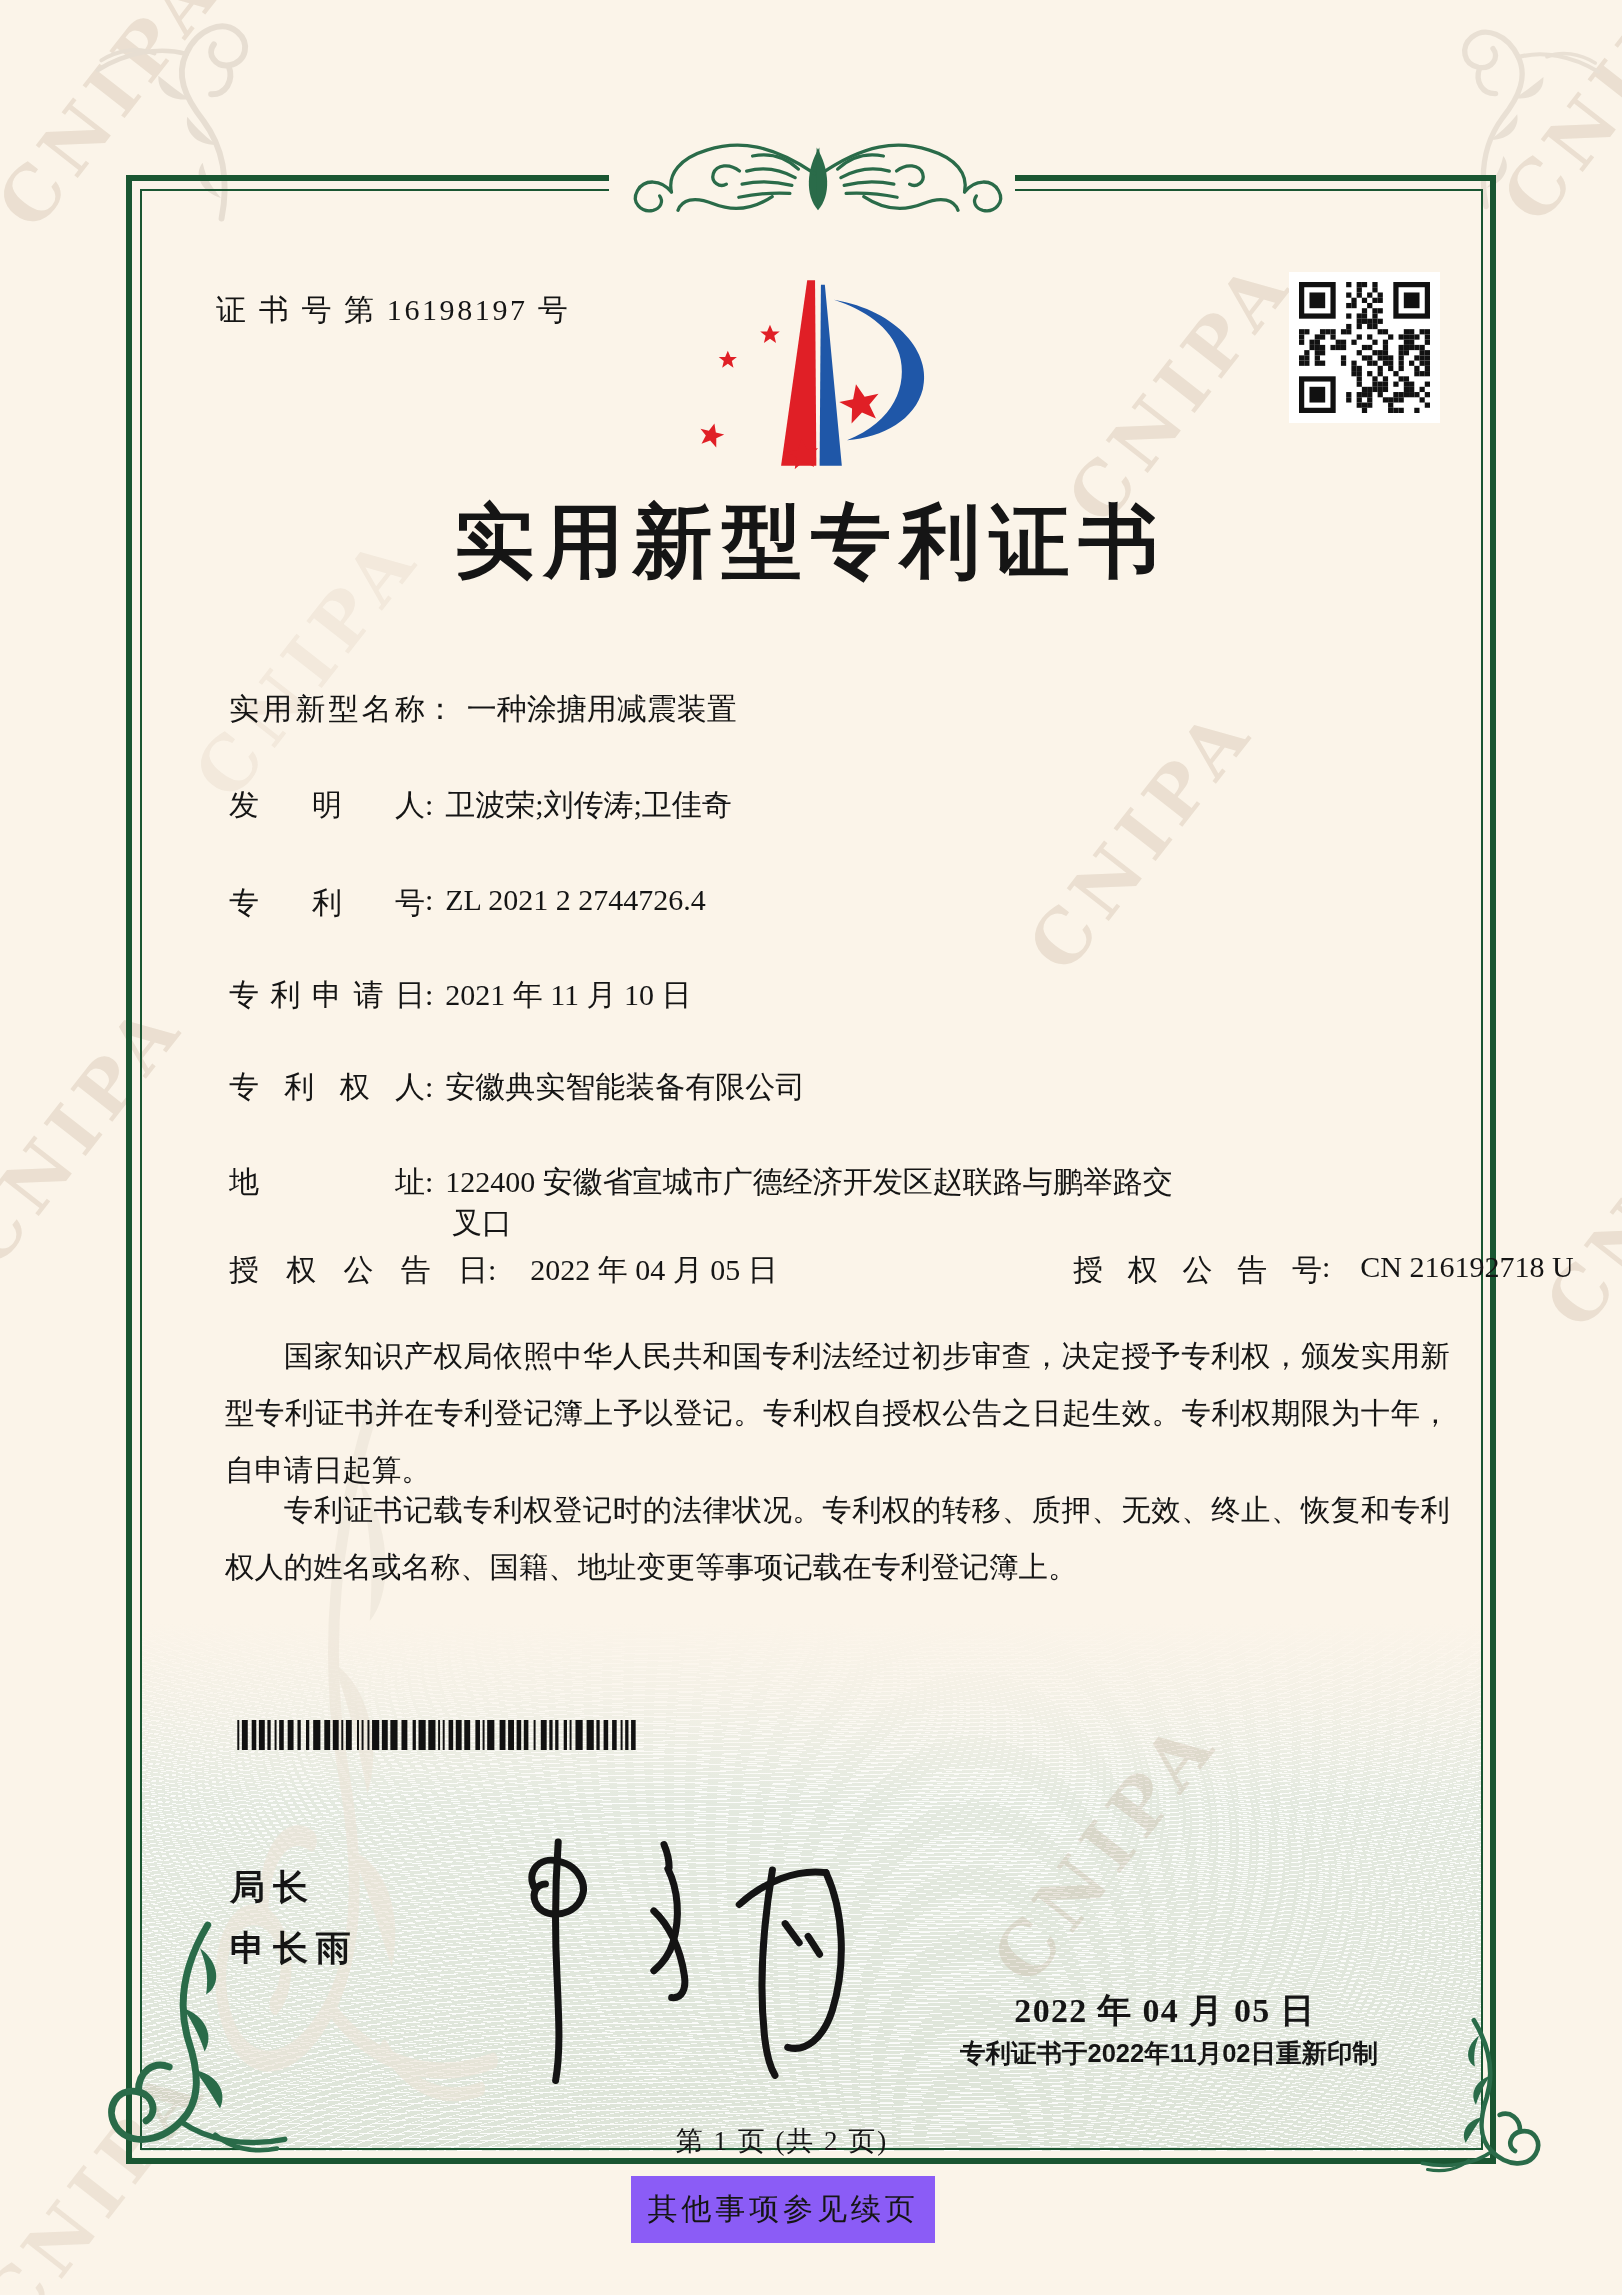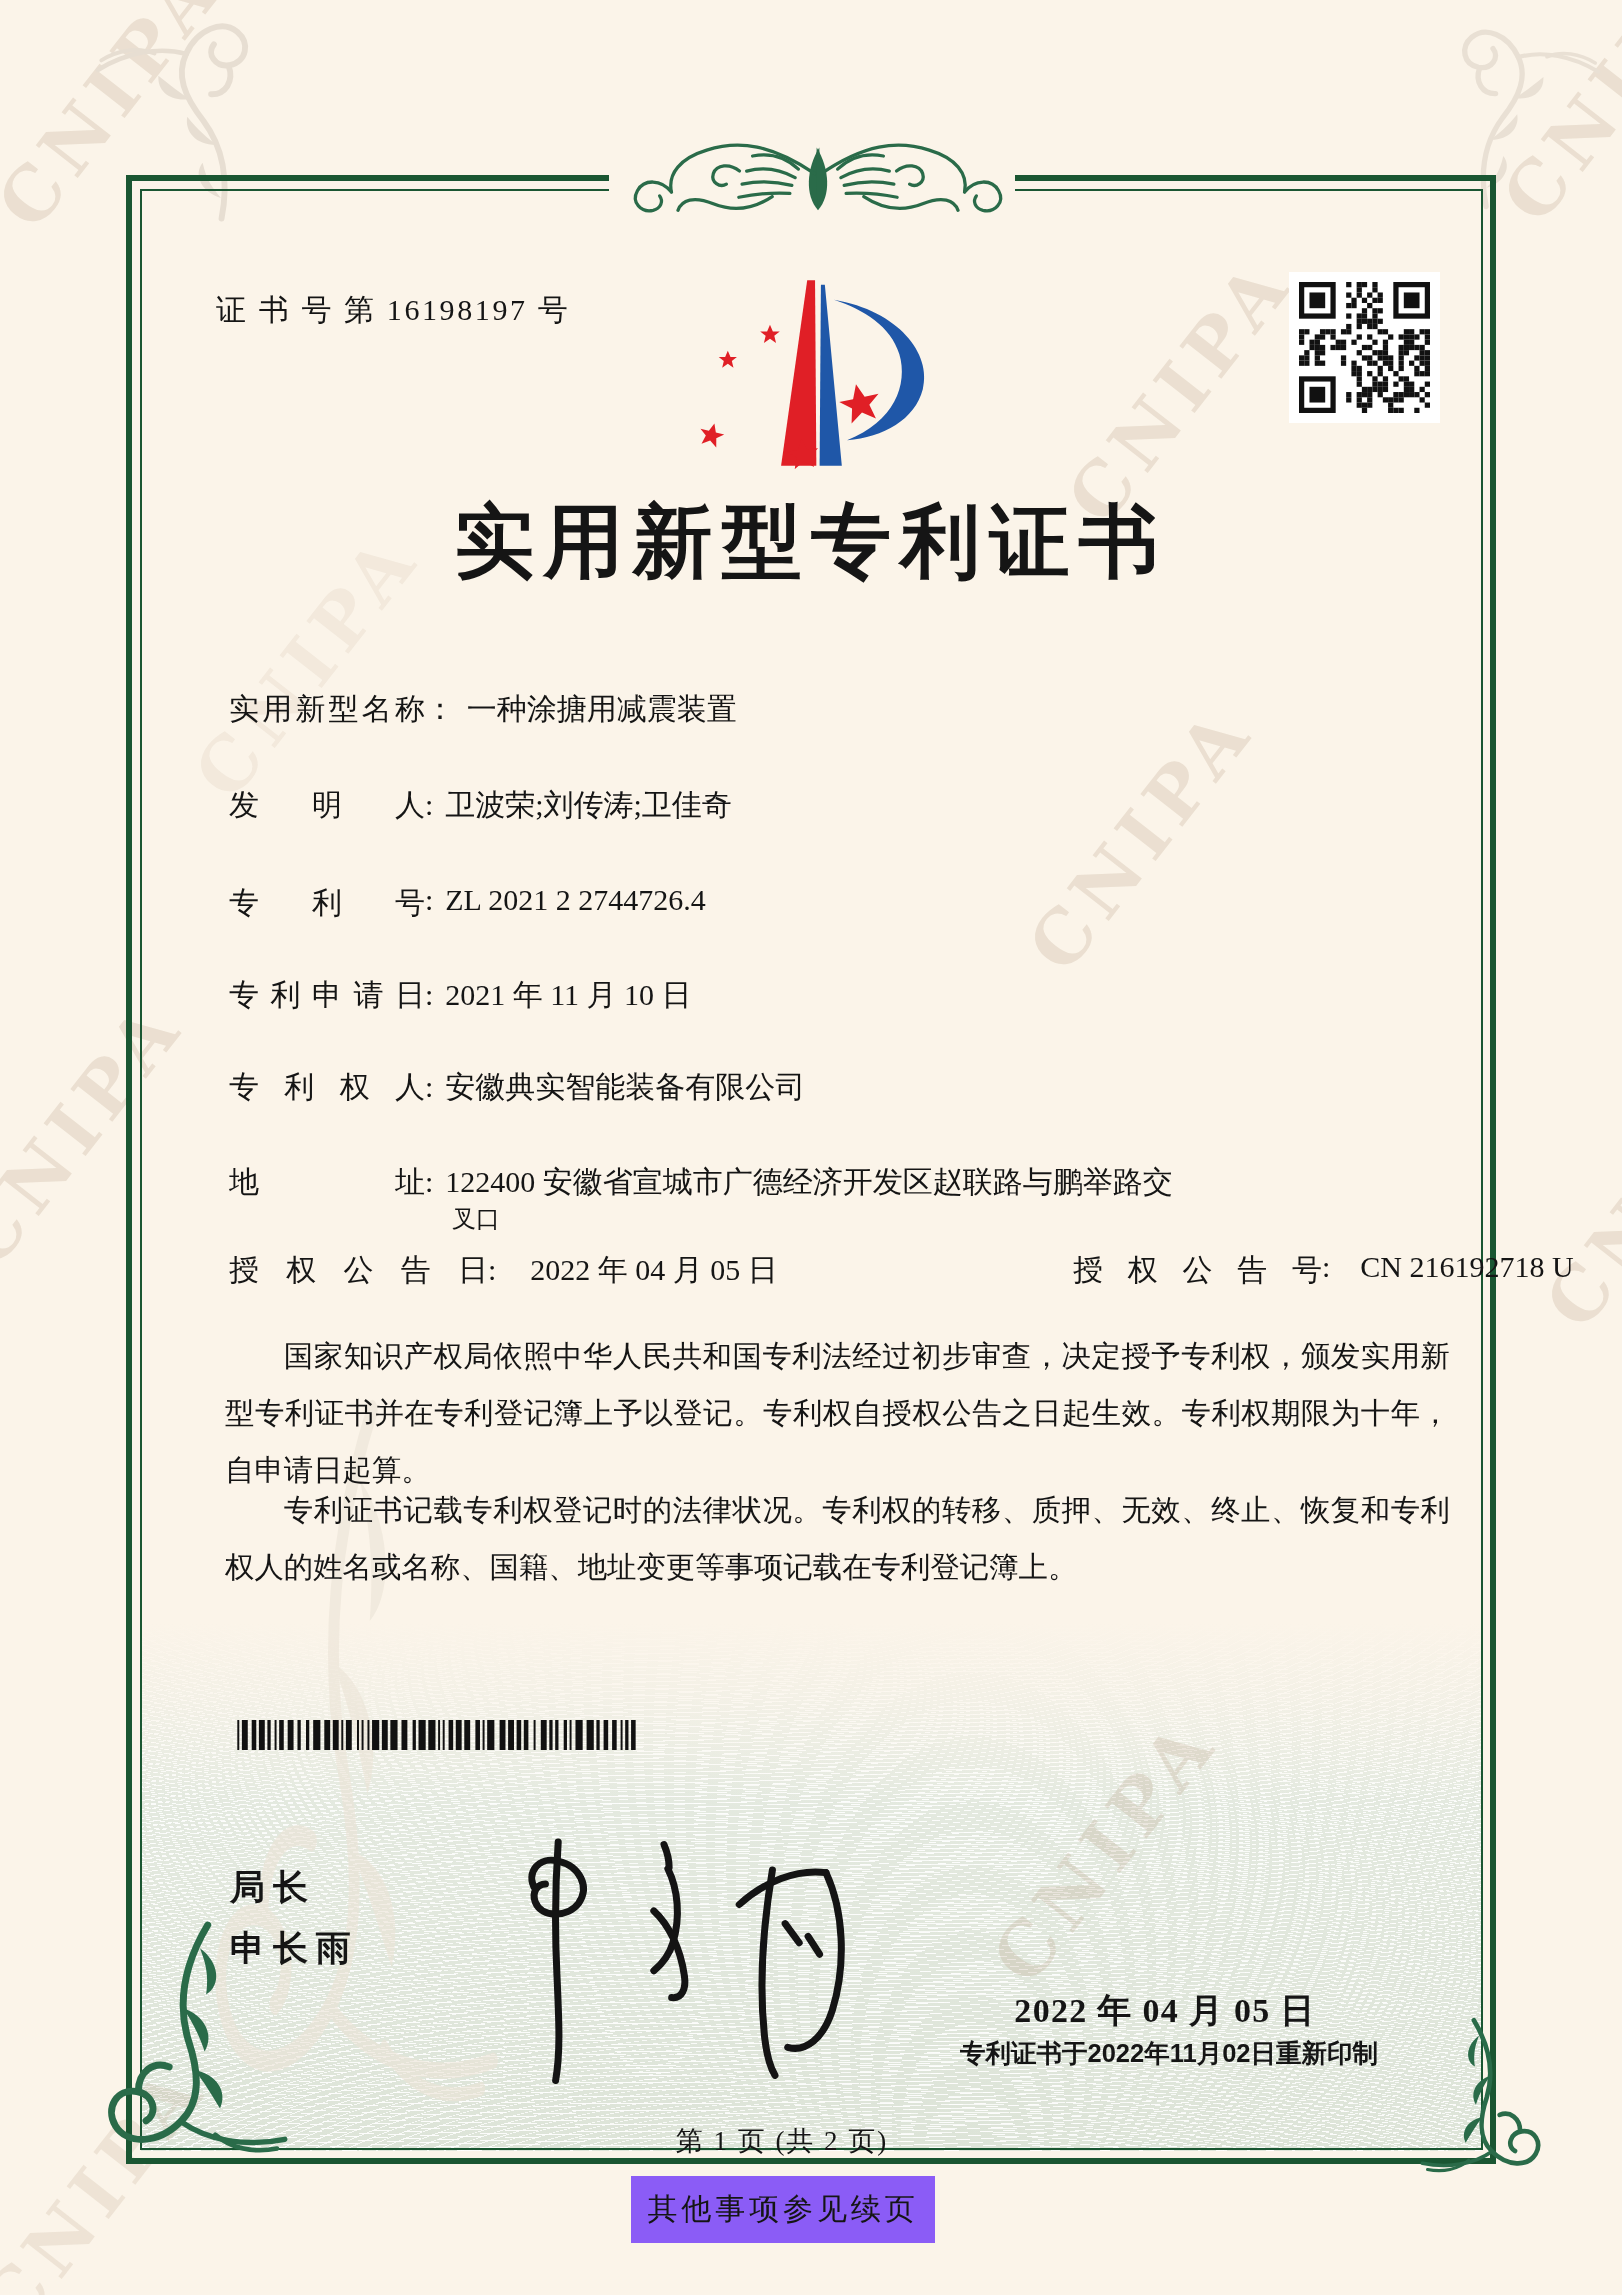--- a/index.html
+++ b/index.html
@@ -34,21 +34,21 @@
     box-sizing:border-box;border:2px solid #1a5632;}
   .frame-cover{position:absolute;z-index:5;left:609px;top:170px;width:406px;height:22px;background:#fbf4e9;}
   
   .certno{position:absolute;z-index:6;left:216px;top:290px;font-size:30px;letter-spacing:2.6px;}
   .title{position:absolute;z-index:6;left:811px;top:489px;transform:translateX(-50%);
     font-size:80px;font-weight:bold;letter-spacing:9.2px;white-space:nowrap;}
   .row{position:absolute;z-index:6;left:229px;font-size:30px;white-space:nowrap;}
   .spread{display:inline-flex;justify-content:space-between;width:196px;vertical-align:top;}
   .spread-w{display:inline-flex;justify-content:space-between;width:259px;vertical-align:top;}
   .rowval{margin-left:11.8px;}
-  .addr2{position:absolute;z-index:6;left:452px;font-size:24px;text-align:center;}
+  .addr2{position:absolute;z-index:6;left:452px;font-size:30px;text-align:center;}
   .grant2{position:absolute;z-index:6;left:844px;top:0;font-size:30px;white-space:nowrap;}
   .body-p{position:absolute;z-index:6;left:225px;width:1225px;font-size:29.4px;line-height:57px;
     text-align:justify;text-indent:2em;margin:0;}
   .officer{position:absolute;z-index:6;left:230px;font-size:35px;font-weight:bold;
     font-family:"Liberation Sans","DejaVu Sans",sans-serif;letter-spacing:7.9px;}
   .gdate{position:absolute;z-index:6;left:1165px;top:1988px;transform:translateX(-50%);
     font-size:34px;font-weight:600;letter-spacing:1.3px;white-space:nowrap;}
   .reprint{position:absolute;z-index:6;left:1169px;top:2036px;transform:translateX(-50%);
     font-size:25.5px;font-weight:bold;font-family:"Liberation Sans","DejaVu Sans",sans-serif;white-space:nowrap;}
   .pagenum{position:absolute;z-index:6;left:782px;top:2099px;transform:translateX(-50%);

